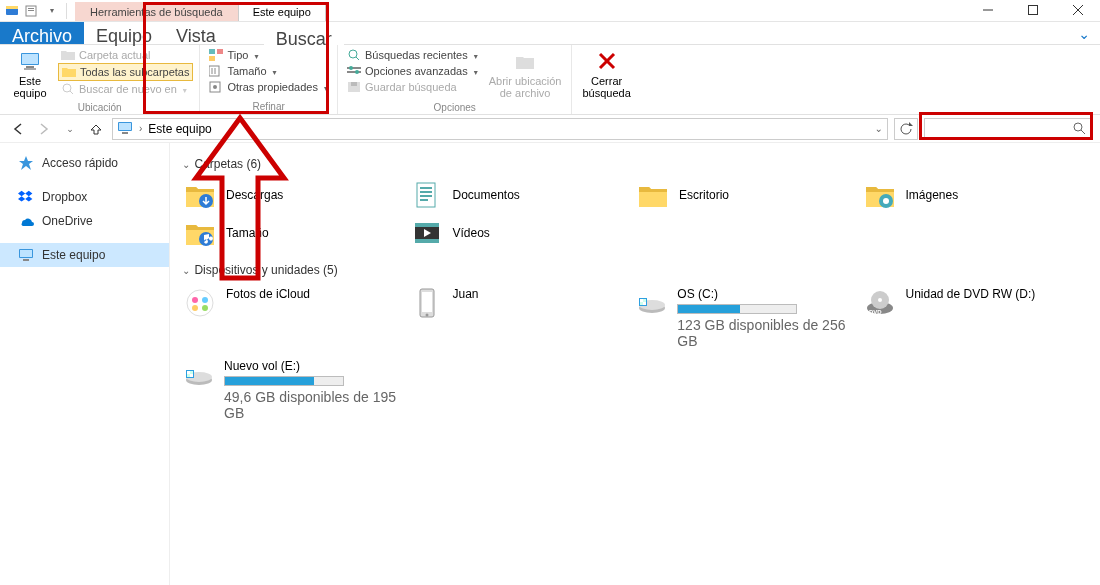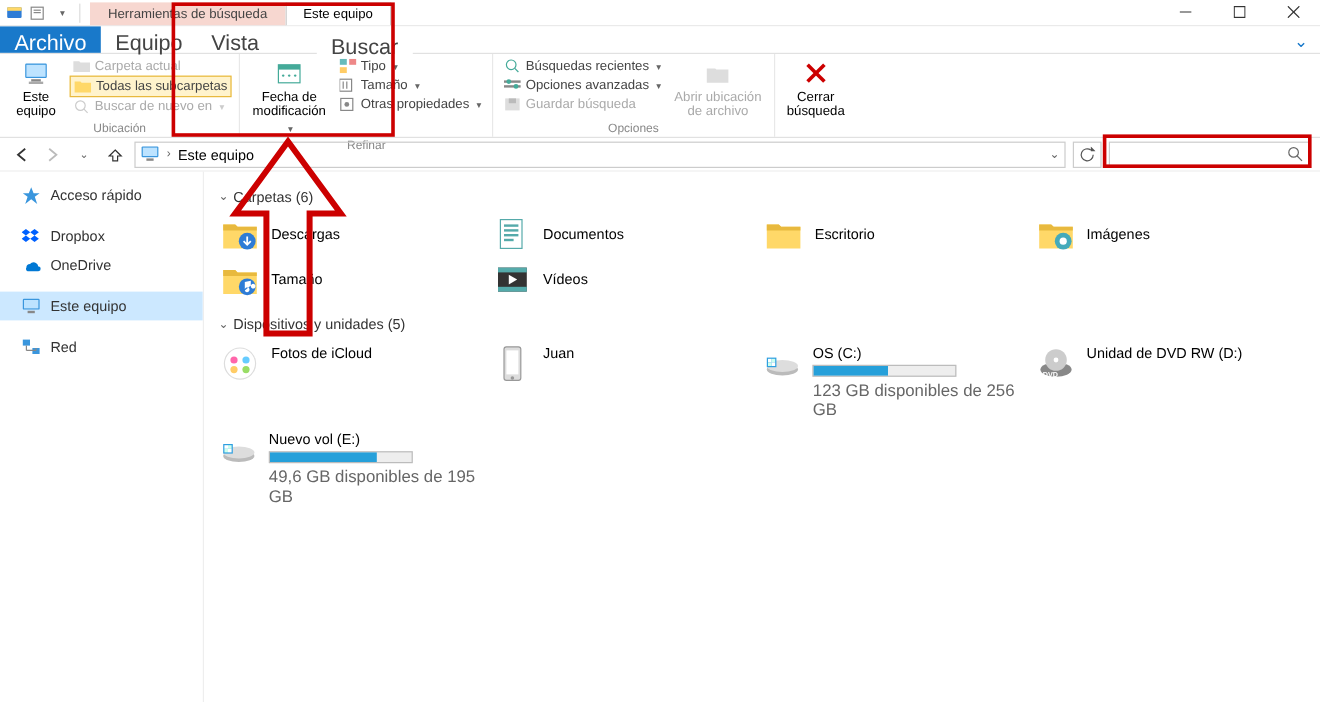--- a/index.html
+++ b/index.html
@@ -173,34 +173,20 @@
             <span>Buscar de nuevo en</span>
             <span class="dropdown-caret"></span>
           </div>
       </div>
     </div>
     <div class="rgroup-label">Ubicación</div>
   </div>
 
   <div class="rgroup">
     <div class="rgroup-body">
-      <div class="rbtn-big">
-        <span class="ricon">
-            <svg width="22" height="20">
-              <rect x="2" y="3" width="18" height="15" fill="#fff" stroke="#4a9"></rect>
-              <rect x="2" y="3" width="18" height="4" fill="#4a9"></rect>
-              <circle cx="6" cy="12" r="1" fill="#4a9"></circle>
-              <circle cx="11" cy="12" r="1" fill="#4a9"></circle>
-              <circle cx="16" cy="12" r="1" fill="#4a9"></circle>
-            </svg>
-          </span>
-        <span style="white-space:pre-line;">Fecha de
-modificación</span>
-          <span class="dropdown-caret"></span>
-      </div>
       <div class="vstack">
         <div class="rbtn-sm">
             <span class="ricon">
               <svg width="14" height="12">
                 <rect x="0" y="0" width="6" height="5" fill="#6bb"></rect>
                 <rect x="8" y="0" width="6" height="5" fill="#e88"></rect>
                 <rect x="0" y="7" width="6" height="5" fill="#fc6"></rect>
               </svg>
             </span>
             <span>Tipo</span>
@@ -373,32 +359,20 @@
         <span class="nicon">
           <svg width="16" height="14">
             <rect x="1" y="1" width="14" height="9" rx="1" fill="#3a96dd"></rect>
             <rect x="2" y="2" width="12" height="7" fill="#bde3ff"></rect>
             <rect x="5" y="11" width="6" height="2" fill="#888"></rect>
           </svg>
         </span>
         <span>Este equipo</span>
       </div>
       <div class="nav-spacer"></div>
-      <div class="nav-item">
-        <span class="nicon">
-          <svg width="16" height="16">
-            <rect x="1" y="2" width="6" height="5" fill="#3a96dd"></rect>
-            <rect x="9" y="9" width="6" height="5" fill="#3a96dd"></rect>
-            <line x1="4" y1="7" x2="4" y2="11" stroke="#888"></line>
-            <line x1="4" y1="11" x2="12" y2="11" stroke="#888"></line>
-            <line x1="12" y1="11" x2="12" y2="9" stroke="#888"></line>
-          </svg>
-        </span>
-        <span>Red</span>
-      </div>
     </div>
   <div class="content">
     <div class="section-header">
         <span>Carpetas (6)</span>
       </div>
     <div class="folder-grid" id="folders">
         <div class="folder-item">
           <span class="folder-icon">
             <svg width="32" height="28">
               <path d="M2 6h10l2 2h16v18H2z" fill="#ffd868"></path>

